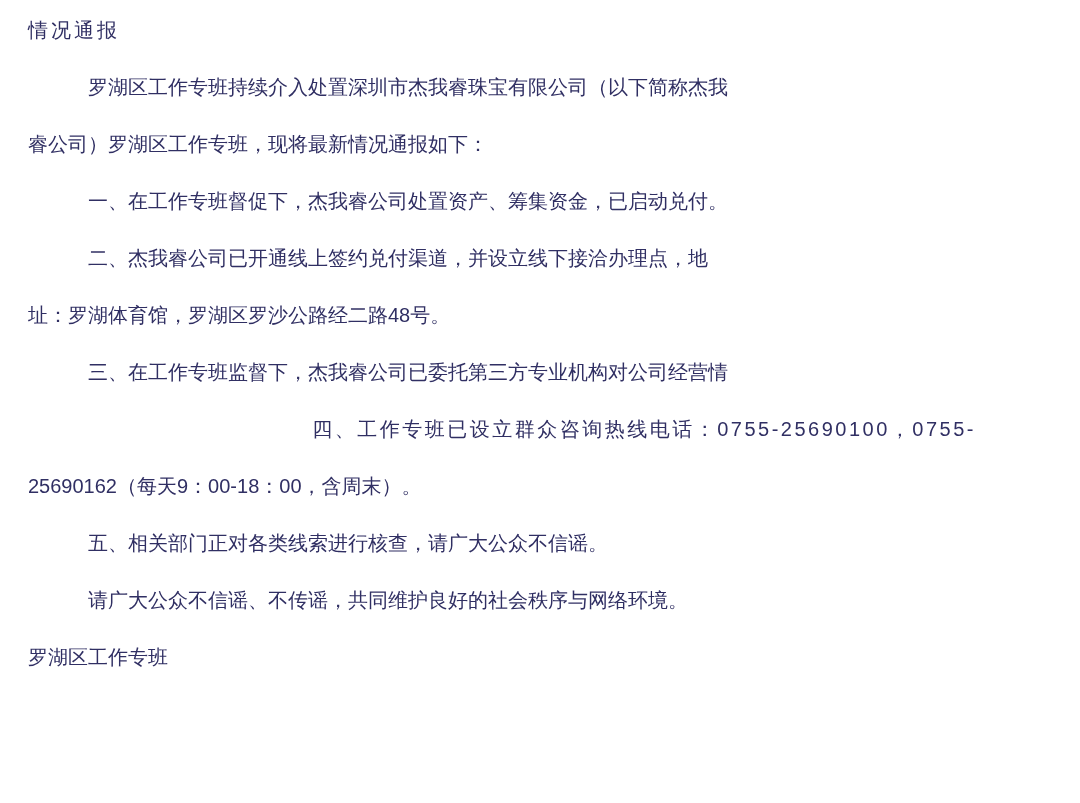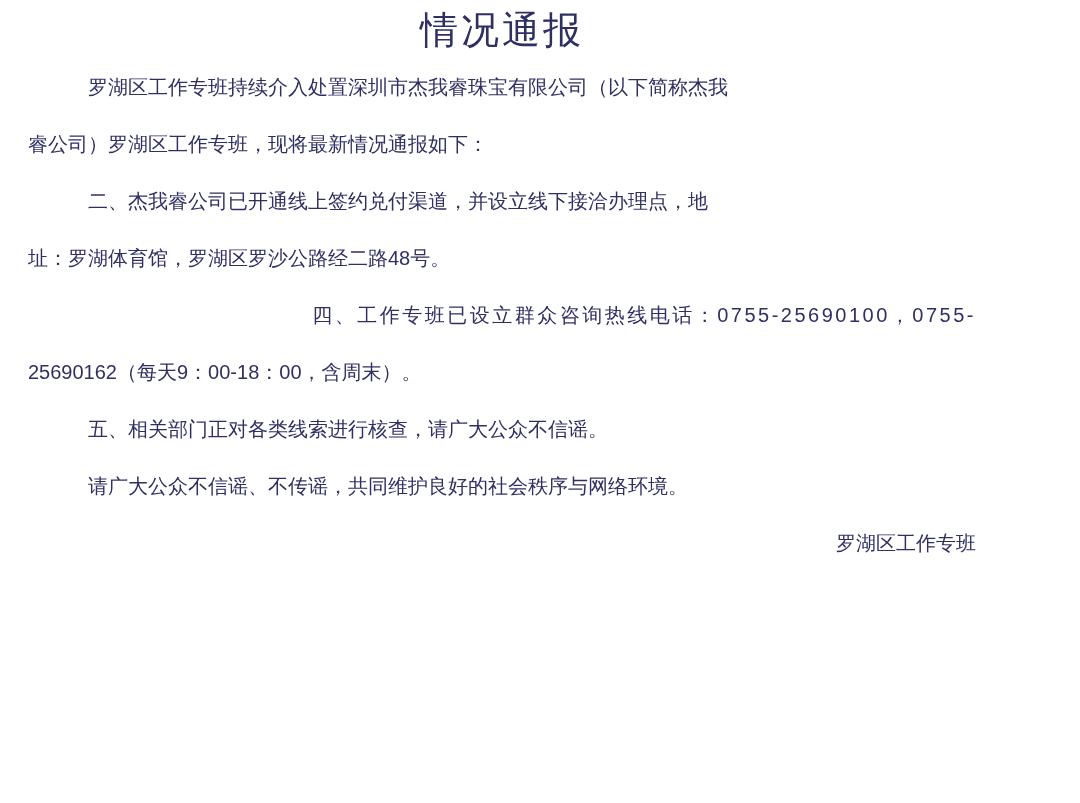--- a/index.html
+++ b/index.html
@@ -15,56 +15,57 @@
     color: #302f63;
   }
   .doc {
     box-sizing: border-box;
     width: 1080px;
     height: 803px;
     padding: 2px 104px 0 28px; 
     background: #ffffff;
   }
   .title {
-    font-size: 38px;
+    font-size: 20px;
     line-height: 57px;
-    text-align: center;
     letter-spacing: 3px;
     white-space: nowrap;
   }
   .ln {
     font-size: 20px;
     line-height: 57px;
     white-space: nowrap; 
   }
   .in {
     text-indent: 60px; 
   }
   .spread {
     letter-spacing: 2.5px; 
     text-align: right;
   }
   .rt {
-    text-align: right;
+    text-align: left;
     white-space: normal;
   }
 </style>
 </head>
 <body>
 
 <div class="doc">
   <div class="title">情况通报</div>
 
   <div class="ln in">罗湖区工作专班持续介入处置深圳市杰我睿珠宝有限公司（以下简称杰我</div>
   <div class="ln">睿公司）罗湖区工作专班，现将最新情况通报如下：</div>
 
+  <div class="ln in">一、在工作专班督促下，杰我睿公司处置资产、筹集资金，已启动兑付。</div>
 
   <div class="ln in">二、杰我睿公司已开通线上签约兑付渠道，并设立线下接洽办理点，地</div>
   <div class="ln">址：罗湖体育馆，罗湖区罗沙公路经二路48号。</div>
 
+  <div class="ln in">三、在工作专班监督下，杰我睿公司已委托第三方专业机构对公司经营情</div>
 
   <div class="ln in spread">四、工作专班已设立群众咨询热线电话：0755-25690100，0755-</div>
   <div class="ln">25690162（每天9：00-18：00，含周末）。</div>
 
   <div class="ln in">五、相关部门正对各类线索进行核查，请广大公众不信谣。</div>
 
   <div class="ln in">请广大公众不信谣、不传谣，共同维护良好的社会秩序与网络环境。</div>
 
   <div class="ln rt">罗湖区工作专班</div>
 </div>

